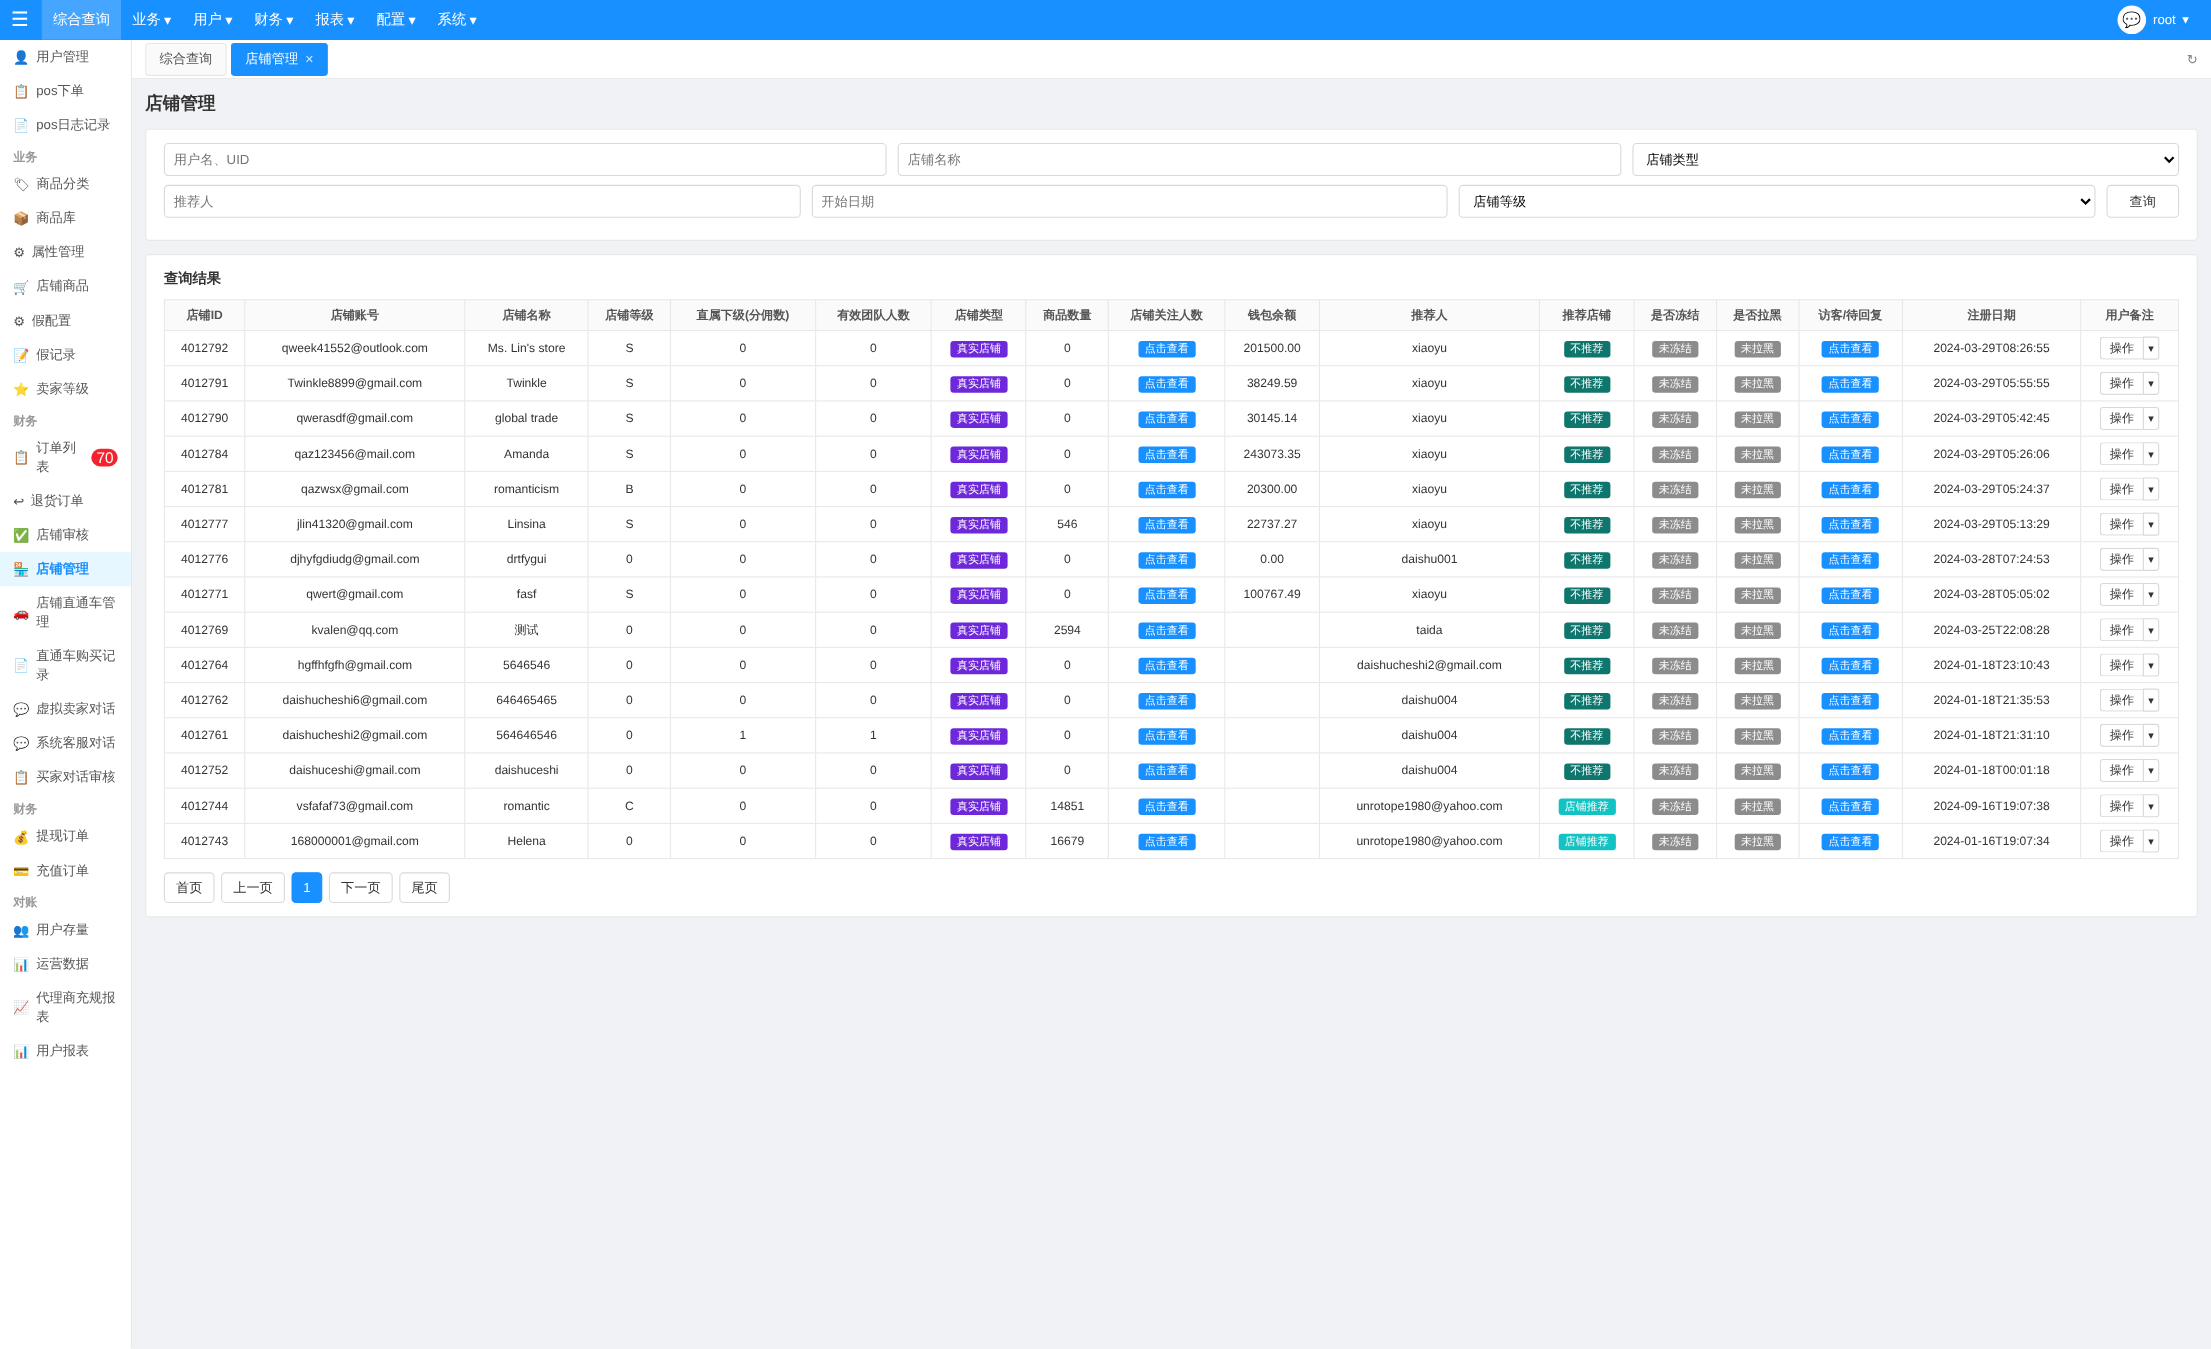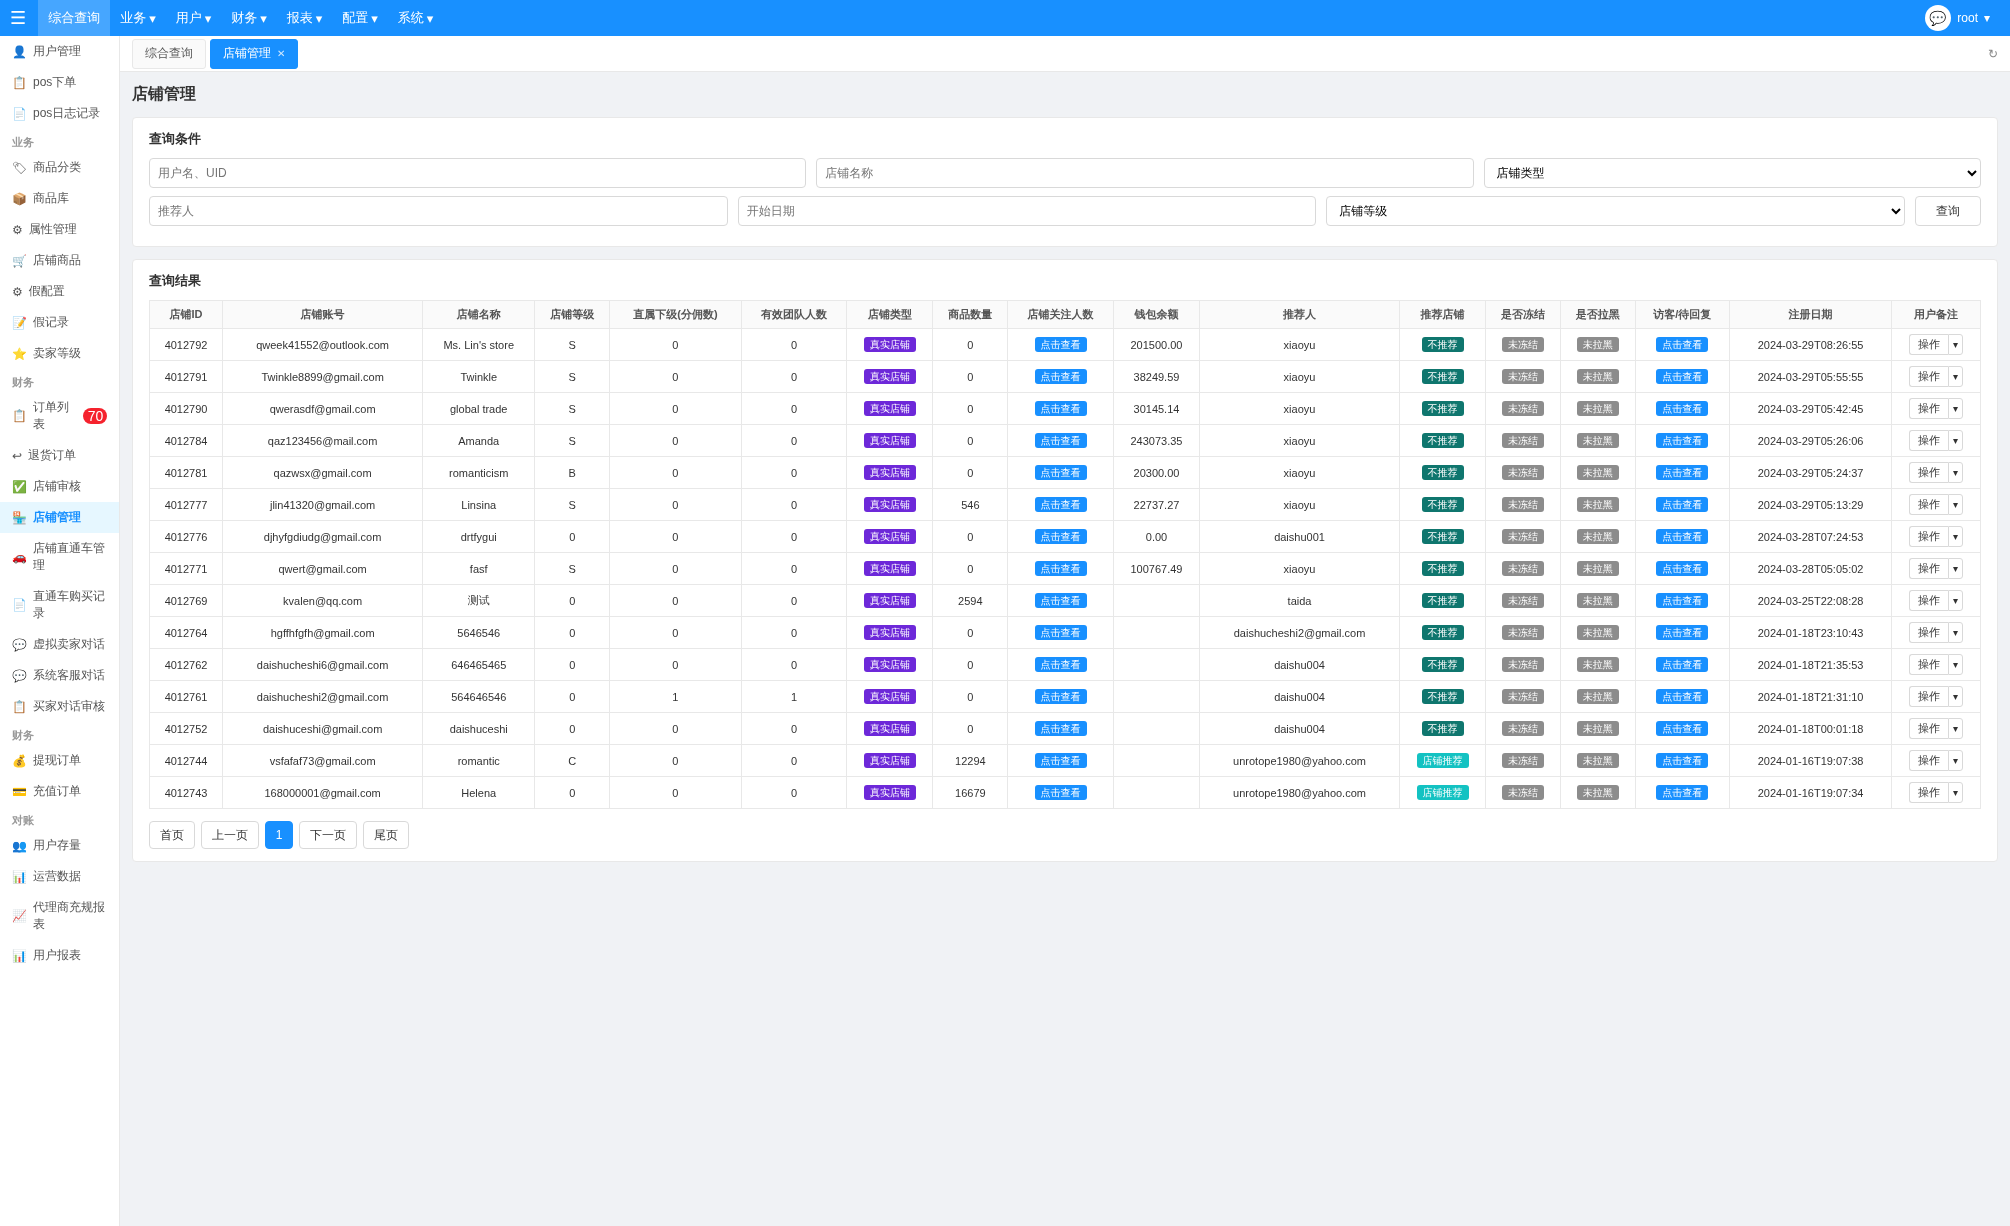--- a/index.html
+++ b/index.html
@@ -471,21 +471,20 @@
       <span>店铺管理</span>
       <span class="tab-close">✕</span>
     </div>
     <span class="refresh-icon">↻</span>
   </div>
 
   <div class="page-body">
     <div class="page-title">店铺管理</div>
 
     <div class="search-box">
-      <div class="search-box-title">查询条件</div>
       <div class="search-row">
         <input class="search-input" style="flex: 2 1 0%;" type="text" placeholder="用户名、UID">
         <input class="search-input" style="flex: 2 1 0%;" type="text" placeholder="店铺名称">
         <select class="search-select" style="flex:1.5">
           <option value="">店铺类型</option>
           <option value="real">真实店铺</option>
         </select>
       </div>
       <div class="search-row">
         <input class="search-input" style="flex: 0.8 1 0%;" type="text" placeholder="推荐人">
@@ -839,29 +838,29 @@
     </td>
   </tr>
             <tr>
     <td>4012744</td>
     <td>vsfafaf73@gmail.com</td>
     <td>romantic</td>
     <td>C</td>
     <td>0</td>
     <td>0</td>
     <td><span class="tag-green">真实店铺</span></td>
-    <td>12294</td>
+    <td>14851</td>
     <td><span class="tag-blue">点击查看</span></td>
     <td></td>
     <td>unrotope1980@yahoo.com</td>
     <td><span class="tag-recommend">店铺推荐</span></td>
     <td><span class="tag-gray">未冻结</span></td>
     <td><span class="tag-gray">未拉黑</span></td>
     <td><span class="tag-blue">点击查看</span></td>
-    <td>2024-01-16T19:07:38</td>
+    <td>2024-09-16T19:07:38</td>
     <td>
       <div class="action-split-btn">
         <button class="main-btn">操作</button>
         <button class="drop-btn">▾</button>
       </div>
     </td>
   </tr>
             <tr>
     <td>4012743</td>
     <td>168000001@gmail.com</td>

